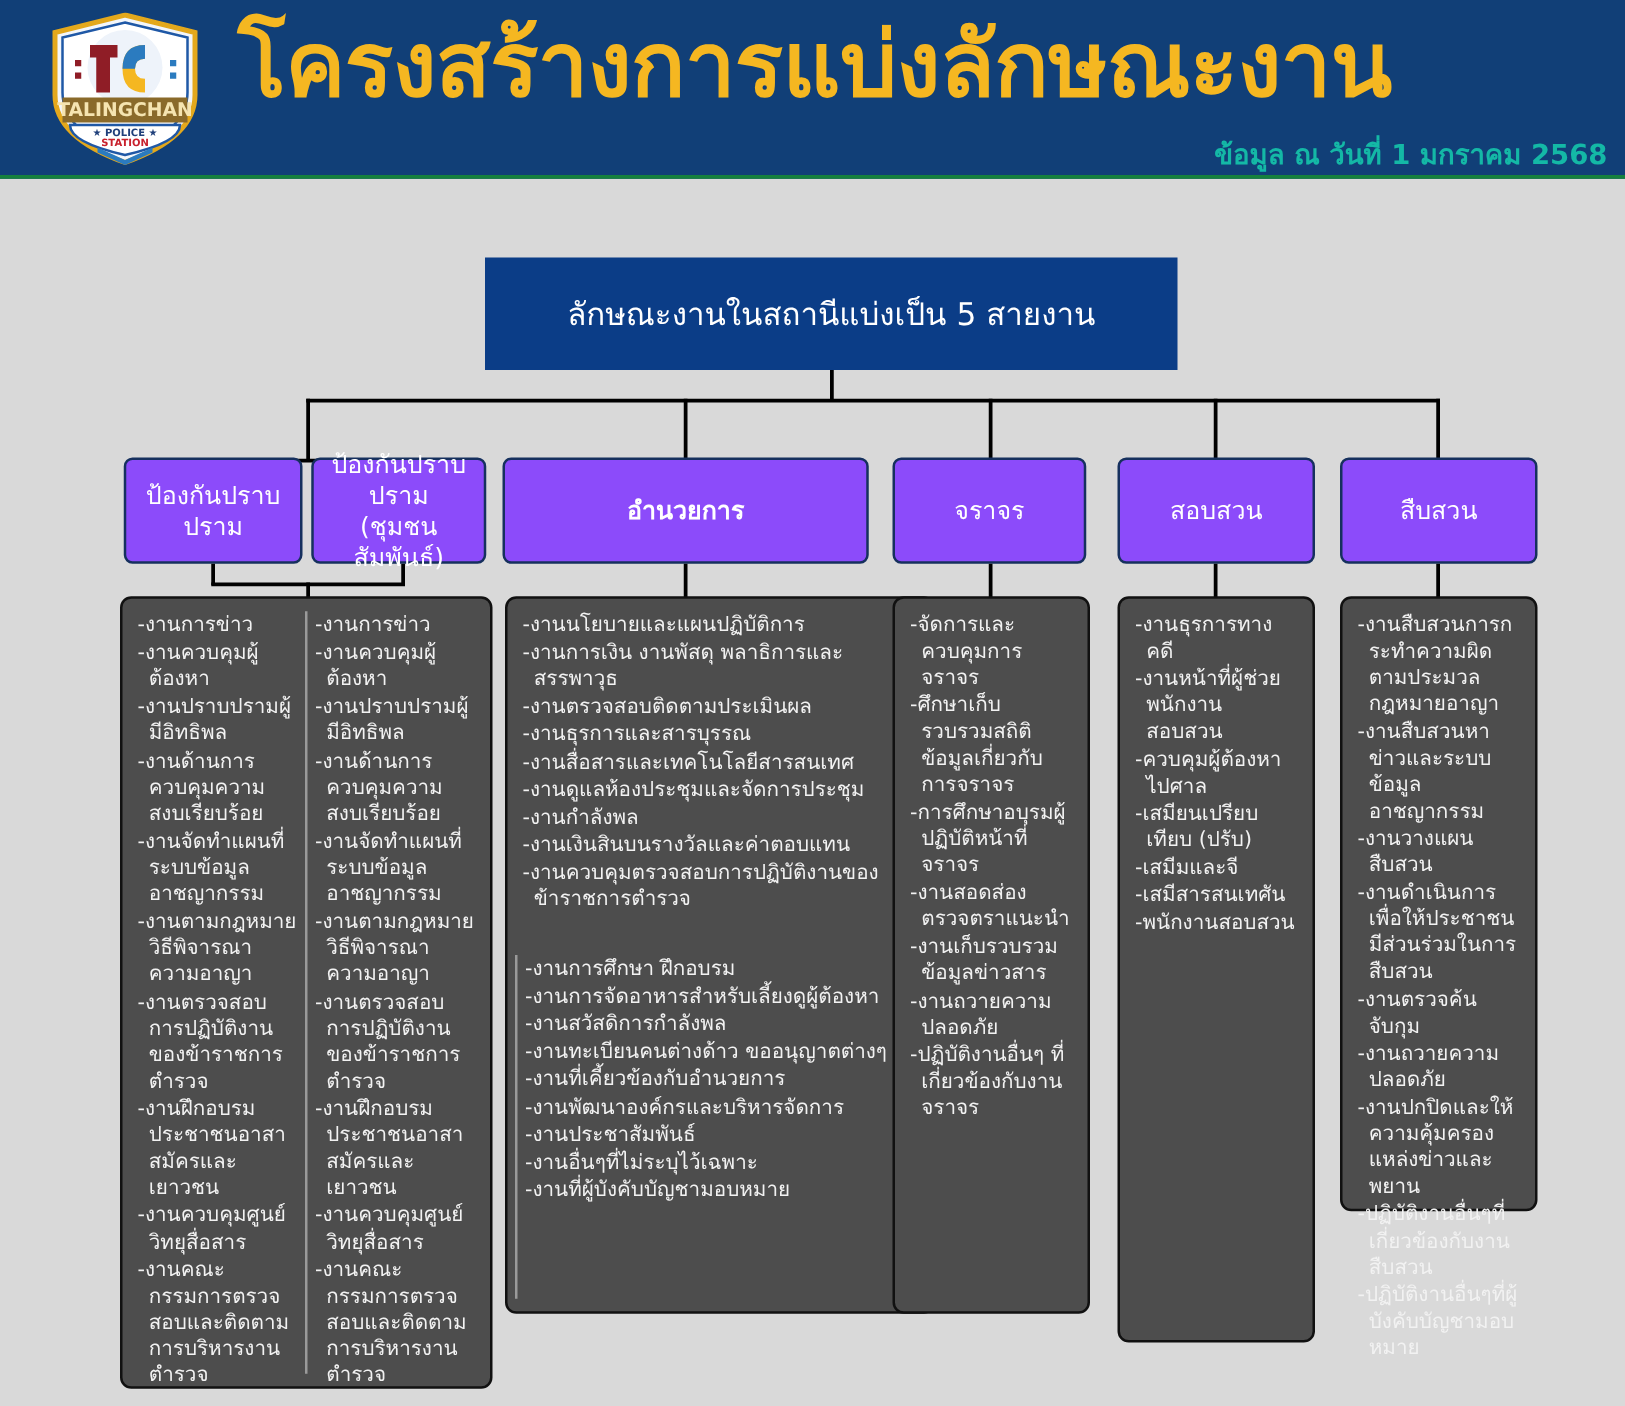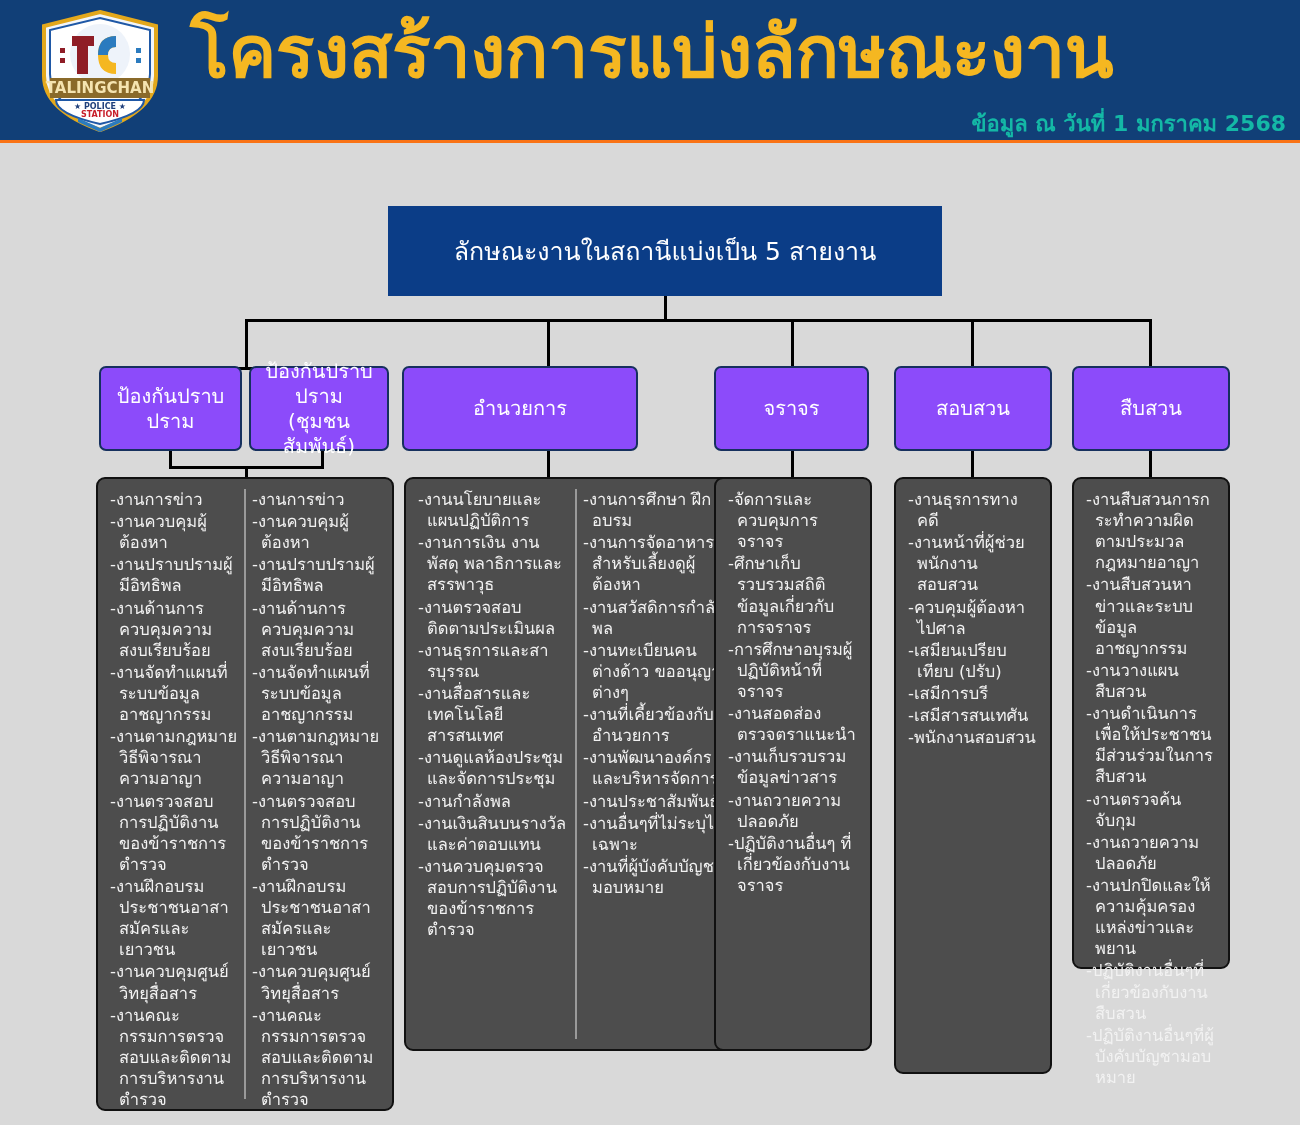--- a/index.html
+++ b/index.html
@@ -14,21 +14,21 @@
     position: relative;
   }
 
   
   .header {
     position: absolute;
     left: 0; top: 0;
     width: 1300px;
     height: 143px;
     background: #113f77;
-    border-bottom: 3px solid #f97316;
+    border-bottom: 3px solid #15803d;
   }
   .logo {
     position: absolute;
     left: 38px; top: 10px;
     width: 125px; height: 122px;
   }
   .header-title {
     position: absolute;
     left: 190px;
     top: 16px;
@@ -169,21 +169,21 @@
   <div class="line v-line" style="left:307px; top:224px; height:37px;"></div>
 
   <div class="pbox" style="left:85px; top:223px; width:143px; height:85px;">
     <span>ป้องกันปราบปราม</span>
   </div>
 
   <div class="pbox" style="left:235px; top:223px; width:140px; height:85px;">
     <span>ป้องกันปราบปราม<br>(ชุมชนสัมพันธ์)</span>
   </div>
 
-  <div class="pbox" style="left:388px; top:223px; width:236px; height:85px;">
+  <div class="pbox" style="left:388px; top:223px; width:293px; height:85px;font-weight:bold;">
     <span>อำนวยการ</span>
   </div>
 
   <div class="pbox" style="left:700px; top:223px; width:155px; height:85px;">
     <span>จราจร</span>
   </div>
 
   <div class="pbox" style="left:880px; top:223px; width:158px; height:85px;">
     <span>สอบสวน</span>
   </div>
@@ -226,21 +226,21 @@
           <li>-งานจัดทำแผนที่ระบบข้อมูลอาชญากรรม</li>
           <li>-งานตามกฎหมายวิธีพิจารณาความอาญา</li>
           <li>-งานตรวจสอบการปฏิบัติงานของข้าราชการตำรวจ</li>
           <li>-งานฝึกอบรมประชาชนอาสาสมัครและเยาวชน</li>
           <li>-งานควบคุมศูนย์วิทยุสื่อสาร</li>
           <li>-งานคณะกรรมการตรวจสอบและติดตาม การบริหารงานตำรวจ</li>
         </ul>
     </div>
   </div>
 
-  <div class="dbox" style="left:390px; top:334px; width:344px; height:574px;">
+  <div class="dbox" style="left:390px; top:334px; width:344px; height:574px;flex-direction:column;">
     <div class="dcol">
       <ul>
           <li>-งานนโยบายและแผนปฏิบัติการ</li>
           <li>-งานการเงิน งานพัสดุ พลาธิการและสรรพาวุธ</li>
           <li>-งานตรวจสอบติดตามประเมินผล</li>
           <li>-งานธุรการและสารบุรรณ</li>
           <li>-งานสื่อสารและเทคโนโลยีสารสนเทศ</li>
           <li>-งานดูแลห้องประชุมและจัดการประชุม</li>
           <li>-งานกำลังพล</li>
           <li>-งานเงินสินบนรางวัลและค่าตอบแทน</li>
@@ -276,21 +276,21 @@
     </div>
   </div>
 
   <div class="dbox" style="left:880px; top:334px; width:158px; height:597px;">
     <div class="dcol">
       <ul>
           <li>-งานธุรการทางคดี</li>
           <li>-งานหน้าที่ผู้ช่วยพนักงานสอบสวน</li>
           <li>-ควบคุมผู้ต้องหาไปศาล</li>
           <li>-เสมียนเปรียบเทียบ (ปรับ)</li>
-          <li>-เสมีการบรี</li>
+          <li>-เสมีมและจี</li>
           <li>-เสมีสารสนเทศัน</li>
           <li>-พนักงานสอบสวน</li>
         </ul>
     </div>
   </div>
 
   <div class="dbox" style="left:1058px; top:334px; width:158px; height:492px;">
     <div class="dcol">
       <ul>
           <li>-งานสืบสวนการกระทำความผิดตามประมวลกฎหมายอาญา</li>

